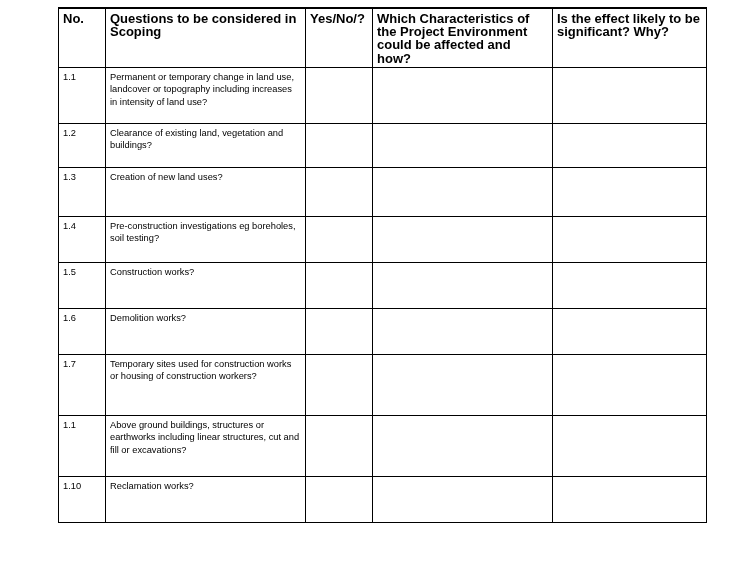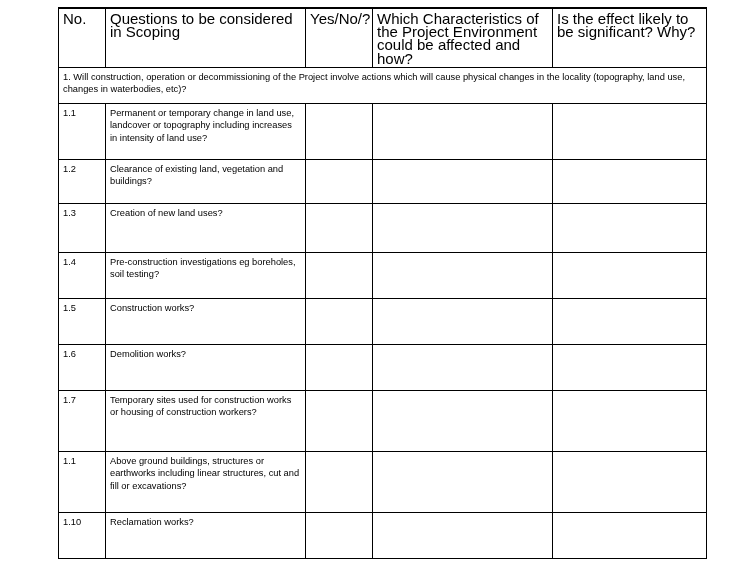--- a/index.html
+++ b/index.html
@@ -41,22 +41,22 @@
     font-size: 9.3px;
     line-height: 12.4px;
     text-align: left;
     font-weight: normal;
     background: #ffffff;
   }
 
   
   #scoping-table tr.header-row th {
     border-top: 2px solid #000000;
-    font-weight: normal;
-    font-size: 15px;
+    font-weight: bold;
+    font-size: 13px;
     line-height: 13.2px;
     margin-top: 32px;
   }
 
   
   col.c-no      { width: 47px; }
   col.c-qtn     { width: 200px; }
   col.c-yesno   { width: 67px; }
   col.c-charact { width: 180px; }
   col.c-effect  { width: 154px; }
@@ -115,23 +115,20 @@
         <th>No.</th>
         <th>Questions to be considered in Scoping</th>
         <th>Yes/No/?</th>
         <th>Which Characteristics of the Project Environment could be affected and how?</th>
         <th>Is the effect likely to be significant?  Why?</th>
       </tr>
     </thead>
 
     <tbody>
 
-      <tr class="section-row h-section">
-        <td colspan="5">1. Will construction, operation or decommissioning of the Project involve actions which will cause physical changes in the locality (topography, land use, changes in waterbodies, etc)?</td>
-      </tr>
 
       <tr class="r11">
         <td class="num">1.1</td>
         <td class="qtext">Permanent or temporary change in land use, landcover or topography including increases in intensity of land use?</td>
         <td class="blank"></td>
         <td class="blank"></td>
         <td class="blank"></td>
       </tr>
 
       <tr class="r12">

